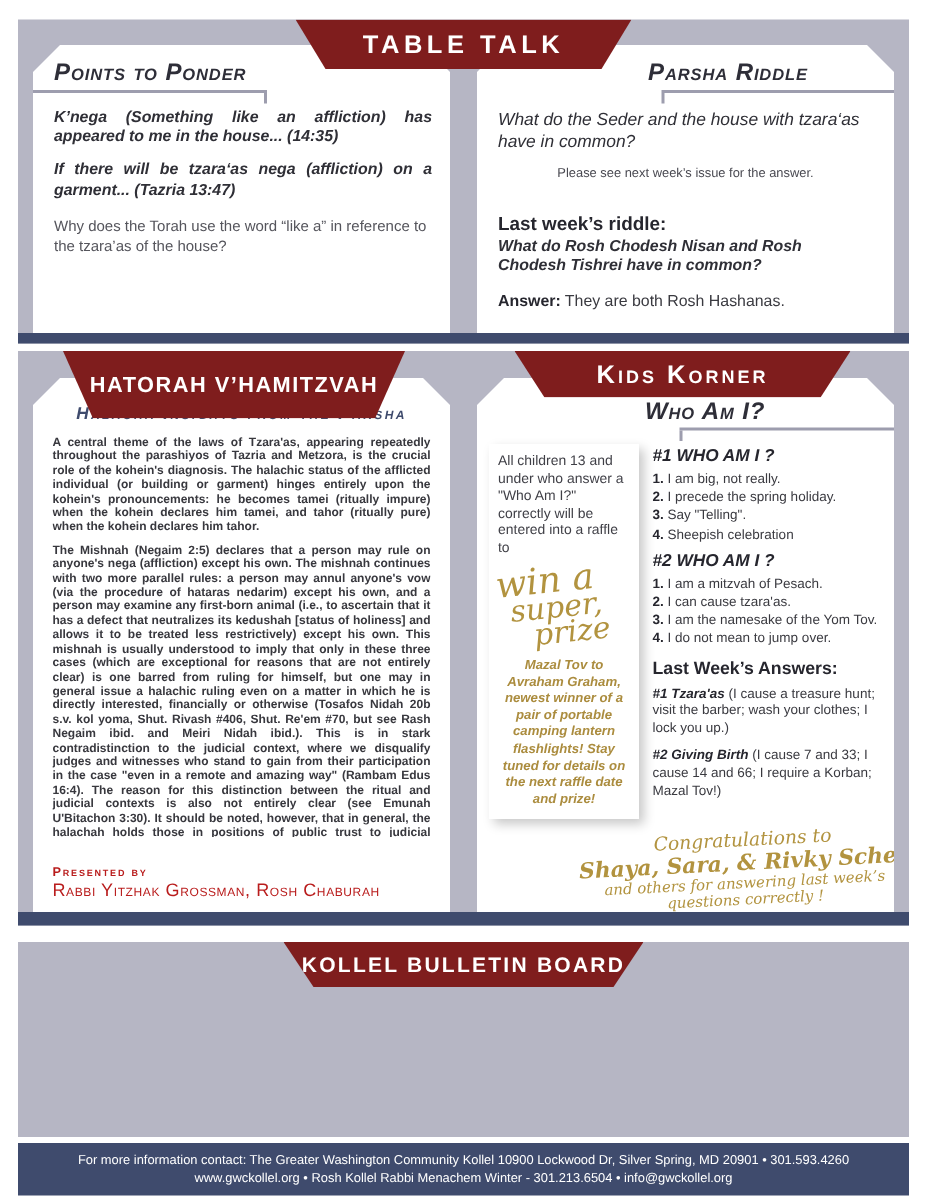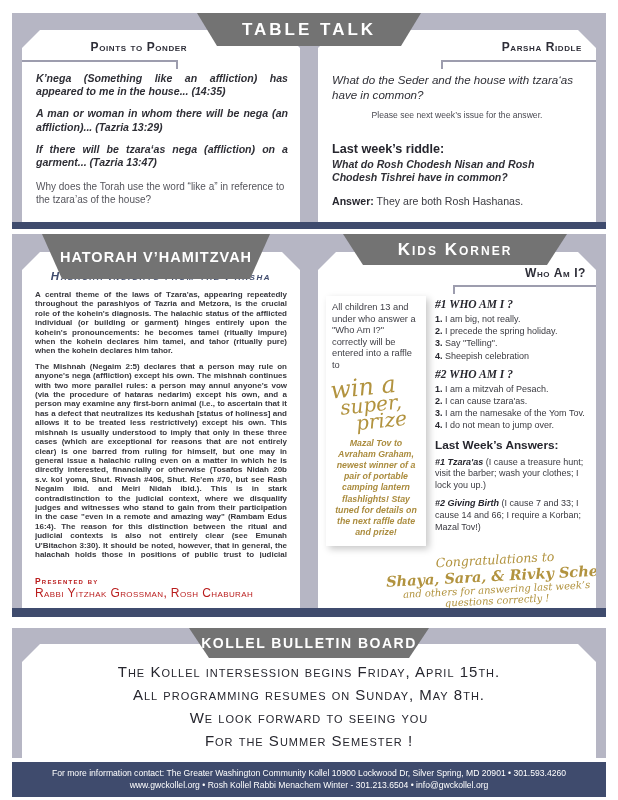--- a/index.html
+++ b/index.html
@@ -4,27 +4,27 @@
 <style>
   html,body{margin:0;padding:0;background:#ffffff;}
   *{box-sizing:border-box;}
   body{font-family:"Liberation Sans","DejaVu Sans",sans-serif;color:#3a3a40;}
   #page{position:relative;width:618px;height:800px;background:#fff;overflow:hidden;}
 
   
   .frame{position:absolute;left:12px;width:594px;background:#b6b6c4;}
   .card{position:absolute;background:#ffffff;overflow:hidden;}
   .chamfer{clip-path:polygon(18px 0,calc(100% - 18px) 0,100% 18px,100% 100%,0 100%,0 18px);}
-  .banner{position:absolute;top:0;background:#737373;color:#fff;display:flex;align-items:center;justify-content:center;
+  .banner{position:absolute;top:0;background:#7f1d1d;color:#fff;display:flex;align-items:center;justify-content:center;
           clip-path:polygon(0 0,100% 0,calc(100% - 20px) 100%,20px 100%);z-index:5;font-weight:bold;}
   .navybar{position:absolute;left:0;width:100%;background:#3f4b6d;z-index:4;}
 
   .col-head{position:relative;height:30px;margin-bottom:4px;}
-  .col-head .ht{position:absolute;top:2px;font-weight:bold;font-variant:small-caps;font-size:12px;
-                letter-spacing:.6px;color:#2e2e38;text-align:right;}
+  .col-head .ht{position:absolute;top:2px;font-weight:bold;font-variant:small-caps;font-size:16px;
+                letter-spacing:.6px;color:#2e2e38;text-align:left;font-style:italic;}
   .col-head .rule{position:absolute;top:22px;border-top:2px solid #9d9dae;}
   .col-head .rule i{position:absolute;top:0;width:2px;height:7px;background:#9d9dae;}
   .head-left .ht{left:0;width:60%;}
   .head-left .rule{left:-14px;width:62%;}
   .head-left .rule i{right:0;}
   .head-right .ht{right:0;width:60%;}
   .head-right .rule{right:-14px;width:62%;}
   .head-right .rule i{left:0;}
 
   
@@ -50,21 +50,21 @@
   
   .kids-cols{display:flex;gap:9px;}
   .raffle{width:100px;flex:none;background:#fff;box-shadow:3px 3px 7px rgba(0,0,0,.22);
           padding:6px 6px 8px;text-align:left;}
   .raffle-txt{font-size:9.3px;line-height:11.6px;color:#3f3f46;}
   .prize{font-family:"DejaVu Serif",serif;font-style:italic;color:#b2933f;transform:rotate(-6deg);margin:4px 0 8px;}
   .prize .z1{font-size:24px;line-height:20px;}
   .prize .z2{font-size:20px;line-height:17px;padding-left:8px;}
   .prize .z3{font-size:20px;line-height:17px;padding-left:22px;}
   .mazal{font-size:8.8px;line-height:11.2px;font-style:italic;font-weight:600;color:#ab8c3e;text-align:center;}
-  .qlabel{font-weight:bold;font-style:italic;font-size:11.5px;color:#26262e;margin:2px 0 3px;font-family:Liberation Serif, serif;}
+  .qlabel{font-weight:bold;font-style:italic;font-size:11.5px;color:#26262e;margin:2px 0 3px;}
   .klist{counter-reset:kn;margin-bottom:6px;}
   .ki{counter-increment:kn;font-size:9px;line-height:12.2px;color:#3a3a40;}
   .ki::before{content:counter(kn) ".  ";font-weight:bold;color:#26262e;}
   .lwa-head{font-weight:bold;font-size:11.8px;color:#26262e;margin:4px 0 5px;}
   .kans{font-size:9px;line-height:11.8px;color:#3a3a40;margin-bottom:6px;}
   .kans .alab{font-weight:bold;font-style:italic;color:#26262e;}
   .congrats{font-family:"DejaVu Serif",serif;font-style:italic;color:#b2933f;transform:rotate(-3deg);
             margin:6px 0 4px 55px;width:230px;text-align:center;}
   .congrats .c1{font-size:12.5px;}
   .congrats .c2{font-size:14.5px;font-weight:bold;}
@@ -90,21 +90,20 @@
     </div>
 
     <div class="card chamfer" style="left:10px;top:17px;width:278px;height:192px;padding:8px 12px 0 14px;">
       <div class="col-head head-left">
         <div class="ht">Points to Ponder</div>
         <div class="rule">
             <i></i>
           </div>
       </div>
       <p class="quote">K’nega (Something like an affliction) has appeared to me in the house... (14:35)</p>
-      <p class="quote">A man or woman in whom there will be nega (an affliction)... (Tazria 13:29)</p>
       <p class="quote">If there will be tzara‘as nega (affliction) on a garment... (Tazria 13:47)</p>
       <div class="plain-q">Why does the Torah use the word “like a” in reference to the tzara’as of the house?</div>
     </div>
 
     <div class="card chamfer" style="left:306px;top:17px;width:278px;height:192px;padding:8px 14px 0 14px;">
       <div class="col-head head-right">
         <div class="ht">Parsha Riddle</div>
         <div class="rule">
             <i></i>
           </div>
@@ -189,28 +188,20 @@
 
     </div>
 
     <div class="navybar" style="top:374px;height:9px;"></div>
   </div>
 
   <div class="frame" style="top:628px;height:130px;">
     <div class="banner" style="left:177px;width:240px;height:30px;font-size:14px;letter-spacing:1.5px;">
       <span>KOLLEL BULLETIN BOARD</span>
     </div>
-    <div class="card chamfer" style="left:10px;top:16px;width:574px;height:114px;">
-      <div class="bulletin-lines">
-        <div class="bline">The Kollel intersession begins Friday, April 15th.</div>
-        <div class="bline">All programming resumes on Sunday, May 8th.</div>
-        <div class="bline">We look forward to seeing you</div>
-        <div class="bline">For the Summer Semester !</div>
-      </div>
-    </div>
   </div>
 
   <div id="footer">
     <div>For more information contact:  The Greater Washington Community Kollel 10900 Lockwood Dr, Silver Spring, MD 20901 • 301.593.4260</div>
     <div>www.gwckollel.org • Rosh Kollel Rabbi Menachem Winter - 301.213.6504 • info@gwckollel.org</div>
   </div>
 
 </div>
 
 </body></html>

